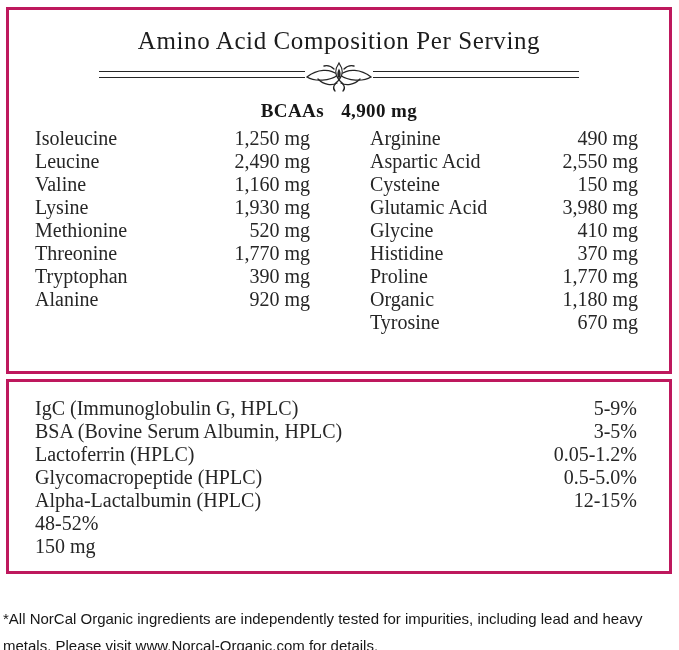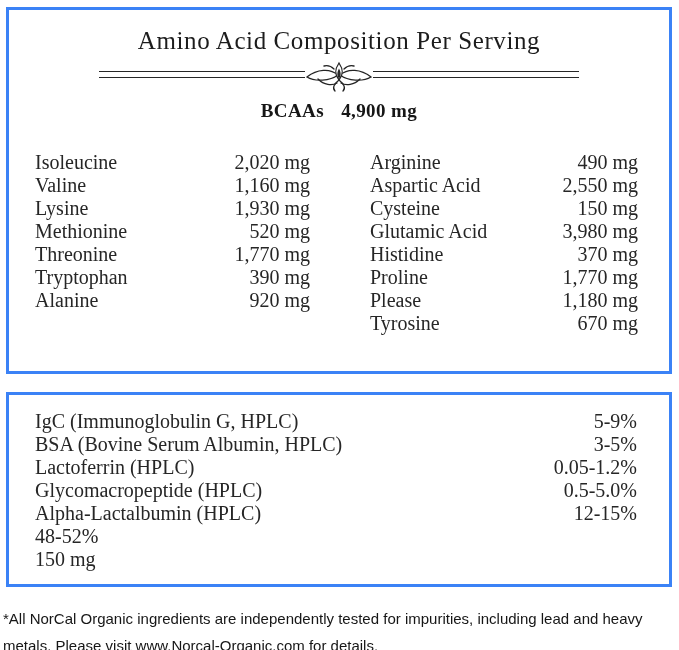--- a/index.html
+++ b/index.html
@@ -5,24 +5,24 @@
   * { margin:0; padding:0; box-sizing:border-box; }
   html,body { width:679px; height:650px; background:#fff; }
   body {
     position:relative;
     font-family:"Liberation Serif","DejaVu Serif",serif;
     color:#1f1f1f;
     overflow:hidden;
   }
   .panel {
     position:absolute; left:6px; right:7px;
-    border:3px solid #3b82f6; background:#fff;
+    border:3px solid #be185d; background:#fff;
   }
   .panel-amino { top:7px; height:367px; }
-  .panel-protein { top:392px; height:195px; padding:15px 32px 0 26px; }
+  .panel-protein { top:379px; height:195px; padding:15px 32px 0 26px; }
 
   .title {
     margin-top:17px; text-align:center;
     font-size:25px; font-weight:400; letter-spacing:0.6px;
     line-height:28px; color:#1c1c1c;
   }
   .divider {
     width:480px; height:32px; margin:6px auto 0;
     display:flex; align-items:center;
   }
@@ -33,21 +33,21 @@
   .ornament { width:66px; height:32px; flex:0 0 auto; margin:0 1px; }
   .ornament svg { display:block; width:66px; height:32px; }
 
   .bcaa {
     margin-top:6px; text-align:center;
     font-size:19px; font-weight:700; letter-spacing:0.4px; line-height:24px;
     color:#161616;
   }
   .bcaa .bcaa-val { margin-left:12px;text-align:center; }
 
-  .columns { display:flex; margin:28px 0 0 26px; }
+  .columns { display:flex; margin:4px 0 0 26px; }
   .col { width:275px; }
   .col-right { width:268px; margin-left:60px; }
 
   .row {
     display:flex; justify-content:space-between; align-items:baseline;
     font-size:20px; line-height:23px; color:#262626;
   }
   .row .amt { white-space:nowrap; }
 
   .panel-protein .row { line-height:23px; }
@@ -89,21 +89,25 @@
 
     <div class="bcaa">
       <span>BCAAs</span>
       <span class="bcaa-val">4,900 mg</span>
     </div>
 
     <div class="columns">
       <div class="col">
         <div class="row">
             <span>Isoleucine</span>
-            <span class="amt">2,020 mg</span>
+            <span class="amt">1,250 mg</span>
+          </div>
+        <div class="row">
+            <span>Leucine</span>
+            <span class="amt">2,490 mg</span>
           </div>
         <div class="row">
             <span>Valine</span>
             <span class="amt">1,160 mg</span>
           </div>
         <div class="row">
             <span>Lysine</span>
             <span class="amt">1,930 mg</span>
           </div>
         <div class="row">
@@ -134,29 +138,33 @@
           </div>
         <div class="row">
             <span>Cysteine</span>
             <span class="amt">150 mg</span>
           </div>
         <div class="row">
             <span>Glutamic Acid</span>
             <span class="amt">3,980 mg</span>
           </div>
         <div class="row">
+            <span>Glycine</span>
+            <span class="amt">410 mg</span>
+          </div>
+        <div class="row">
             <span>Histidine</span>
             <span class="amt">370 mg</span>
           </div>
         <div class="row">
             <span>Proline</span>
             <span class="amt">1,770 mg</span>
           </div>
         <div class="row">
-            <span>Please</span>
+            <span>Organic</span>
             <span class="amt">1,180 mg</span>
           </div>
         <div class="row">
             <span>Tyrosine</span>
             <span class="amt">670 mg</span>
           </div>
       </div>
     </div>
   </section>
 

